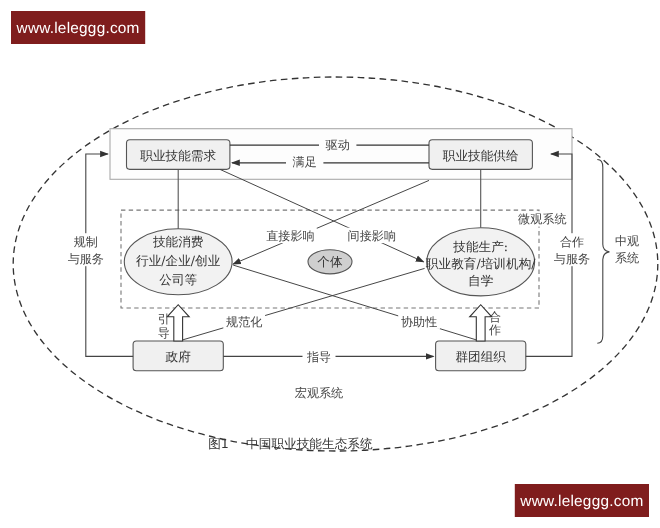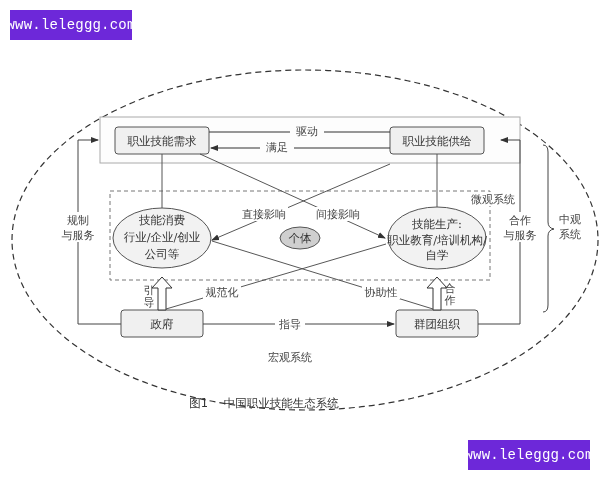--- a/index.html
+++ b/index.html
@@ -1,22 +1,22 @@
 <!DOCTYPE html>
 <html><head>
   <meta charset="utf-8">
   <style>
     html, body { margin: 0; padding: 0; }
     body {
       width: 600px; height: 480px; background: #ffffff; position: relative; overflow: hidden;
       font-family: "DejaVu Serif", "Liberation Serif", serif; color: #333;
     }
     .watermark {
-      position: absolute; background: #6d28d9; color: #ffffff;
-      font-family: Liberation Mono, monospace; font-size: 14px;
+      position: absolute; background: #7f1d1d; color: #ffffff;
+      font-family: Liberation Sans, sans-serif; font-size: 14px;
       display: flex; align-items: center; justify-content: center; letter-spacing: 0.2px;
     }
     #wm-top { left: 10px; top: 10px; width: 122px; height: 30px; }
     #wm-bottom { left: 468px; top: 440px; width: 122px; height: 30px; }
     svg#diagram { position: absolute; left: 0; top: 0; }
     .node-text { font-size: 11.5px; fill: #333; font-family: "DejaVu Serif", "Liberation Serif", serif; }
     .label-text { font-size: 11px; fill: #444; font-family: "DejaVu Serif", "Liberation Serif", serif; }
     .caption {
       position: absolute; left: 0; width: 528px; top: 396px; text-align: center;
       font-family: "DejaVu Sans", "Liberation Sans", sans-serif; font-size: 11.5px; color: #333;

